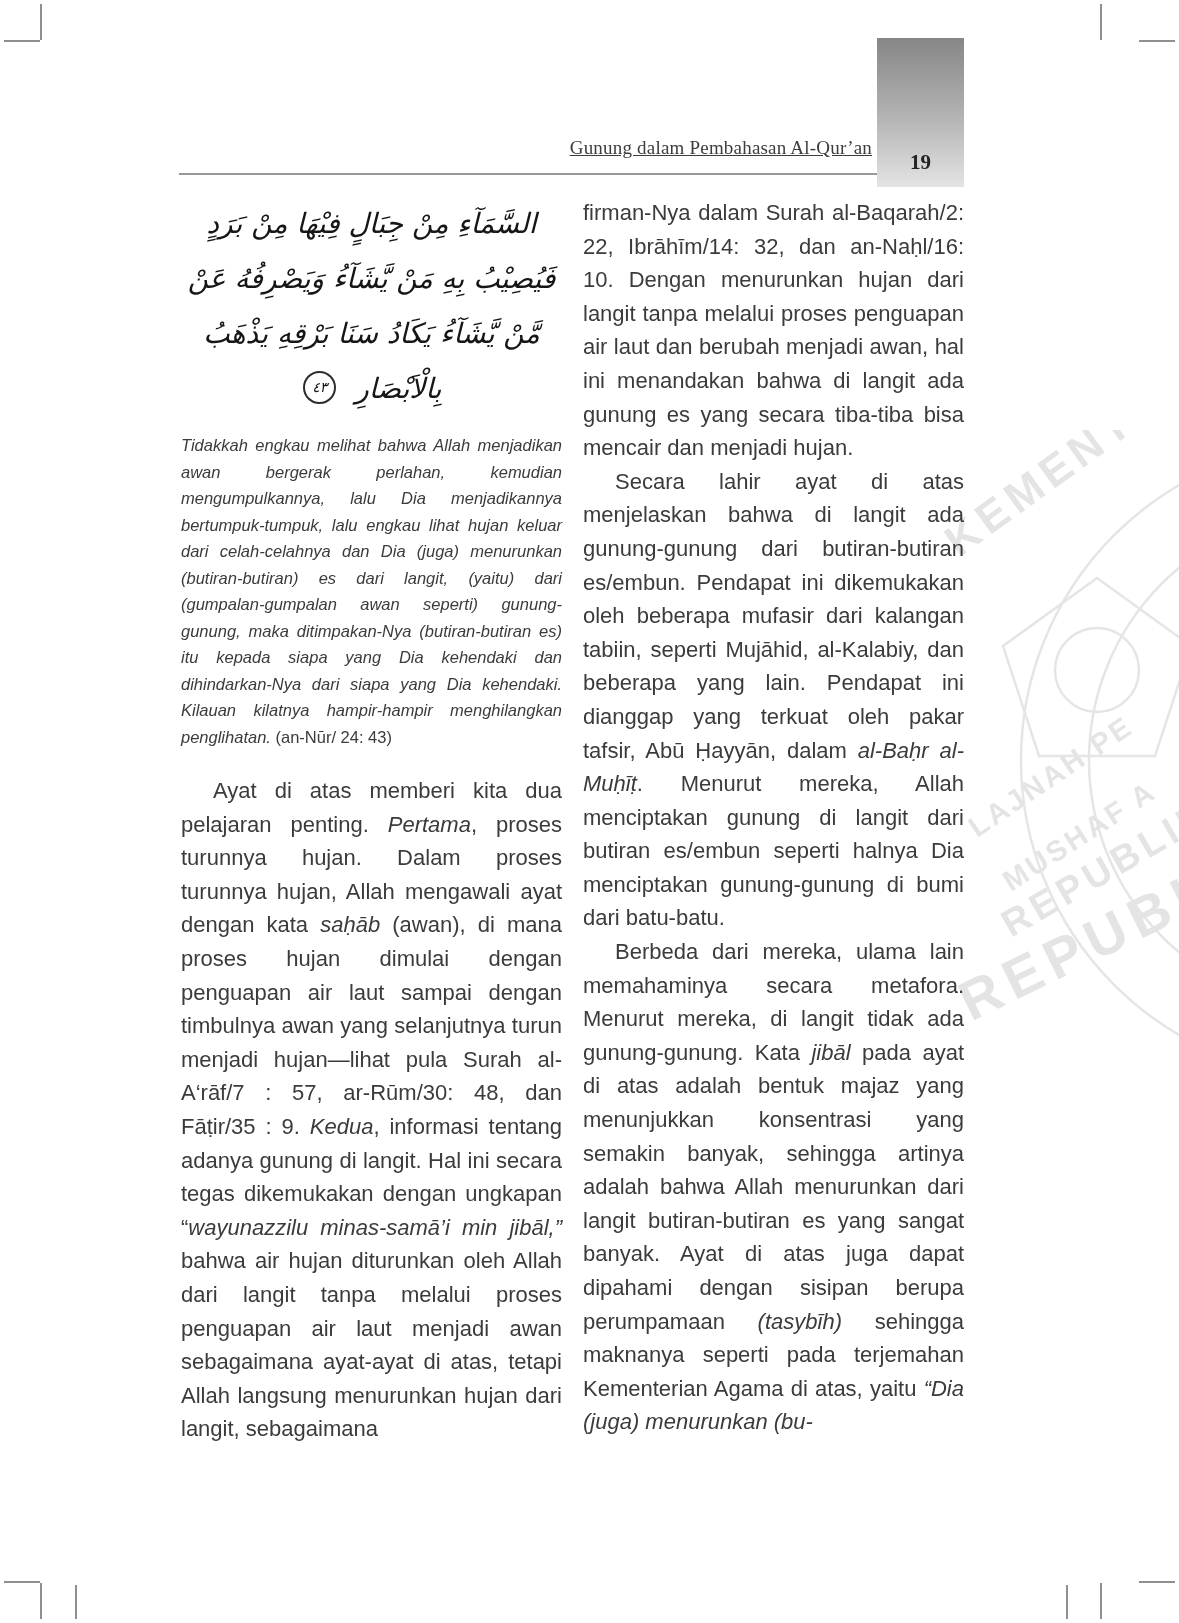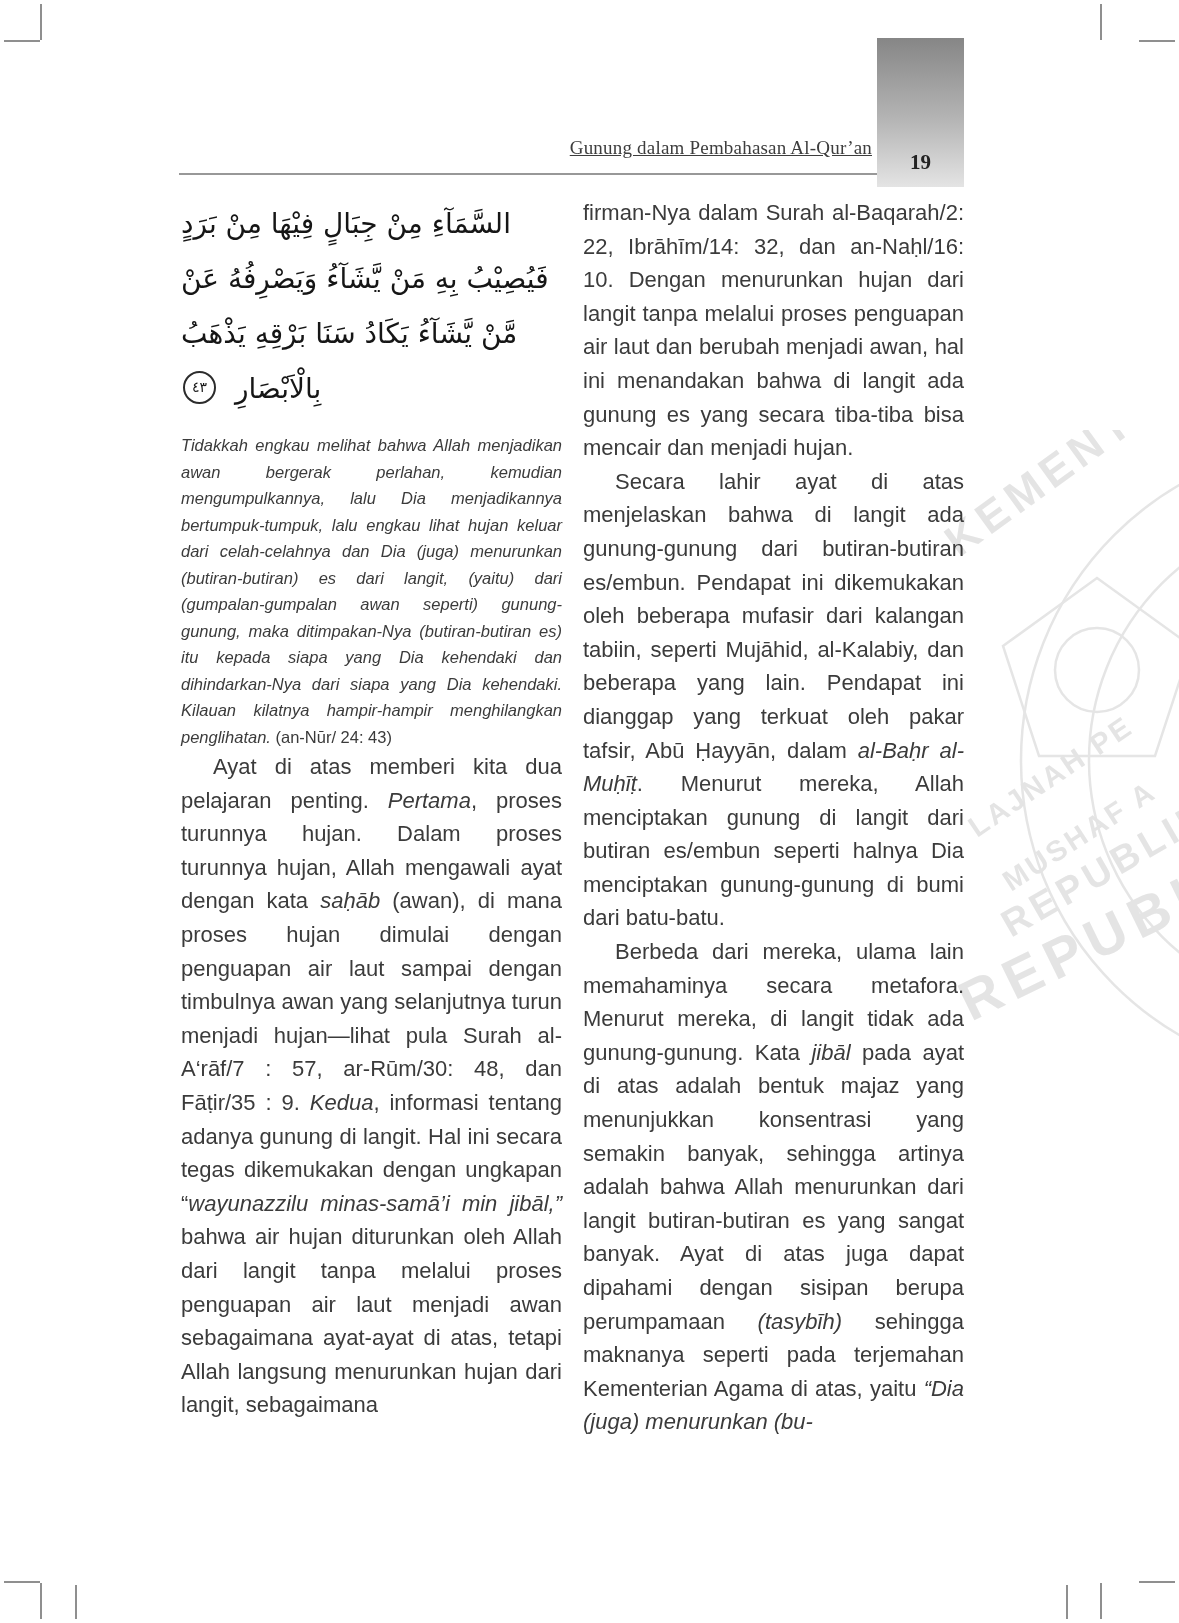--- a/index.html
+++ b/index.html
@@ -50,44 +50,46 @@
   
   .content {
     position:absolute;
     top:196px; left:181px; width:783px;
     display:flex; gap:21px;
   }
   .col { width:381px; }
 
   .arabic {
     direction:rtl;
-    text-align:left;
+    text-align:center;
     font-family:"DejaVu Sans",sans-serif;
     font-size:28px;
     line-height:55px;
     color:#161616;
     margin-bottom:16px;
+    font-style:italic;
   }
   .ayah-mark {
     display:inline-flex;
     width:33px; height:33px;
     border:2px solid #2c2c2c;
     border-radius:50%;
     align-items:center; justify-content:center;
     font-size:14px;
     line-height:1;
     vertical-align:middle;
     margin:0 10px 6px 2px;
   }
 
   .translation {
     font-size:16.5px;
     line-height:26.5px;
     text-align:justify;
     color:#3b3b3b;
+    margin-bottom:24px;
   }
 
   .body-par {
     font-size:22px;
     line-height:33.6px;
     text-align:justify;
     color:#3b3b3b;
   }
   .indent { text-indent:32px; }
   .it { font-style:italic; }

